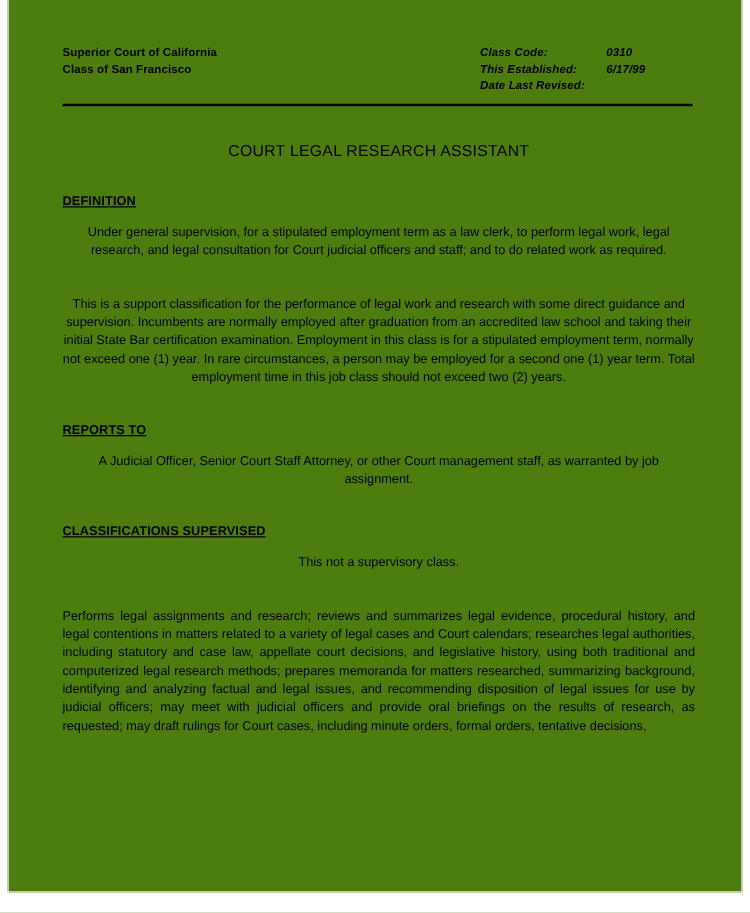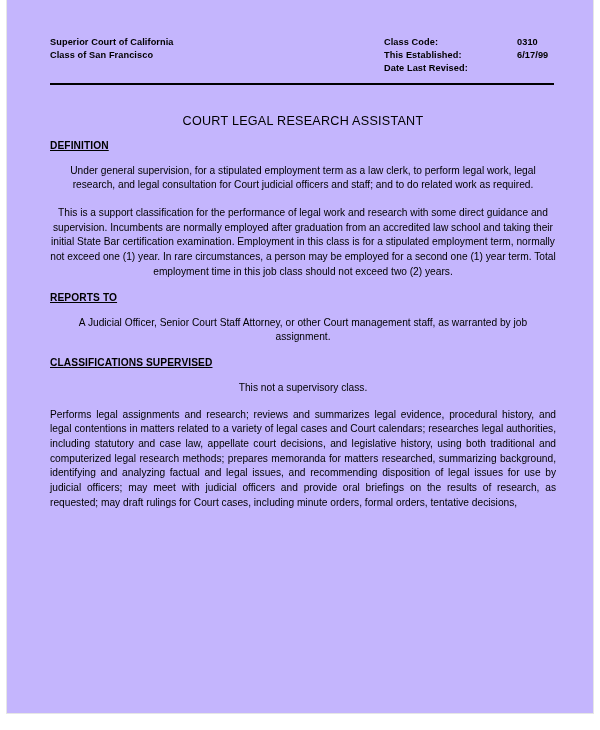--- a/index.html
+++ b/index.html
@@ -14,21 +14,21 @@
     color: #000000;
     overflow: hidden;
   }
 
   .page {
     position: absolute;
     left: 6px;
     top: 0px;
     width: 588px;
     height: 714px;
-    background: #c4b5fd;
+    background: #4d7c0f;
     border: 1px solid #e6e6e6;
     border-top: none;
     box-sizing: border-box;
     overflow: hidden;
   }
 
   .content {
     position: absolute;
     left: 43px;
     top: 36px;
@@ -49,49 +49,49 @@
     flex: 0 0 334px;
   }
   .agency div { white-space: nowrap; }
 
   .meta {
     flex: 1 1 auto;
   }
   .meta-row {
     display: flex;
     white-space: nowrap;
+    font-style: italic;
   }
   .meta-label {
     width: 101px;
     flex: 0 0 101px;
   }
   .meta-value {
     flex: 1 1 auto;
-    margin-left: 32px;
   }
 
   .rule {
     margin-top: 7px;
     height: 0;
     border-top: 2px solid #000000;
     width: 504px;
   }
 
   
   .doc-title {
     margin-top: 29px;
     text-align: center;
     font-size: 12.6px;
     font-weight: normal;
     letter-spacing: 0.02em;
   }
 
   
   .section {
-    margin-top: 12px;
+    margin-top: 28px;
   }
   .section-heading {
     font-size: 10.2px;
     font-weight: bold;
     letter-spacing: 0.01em;
   }
   .section-heading .u {
     text-decoration: underline;
   }
   .heading-note {

